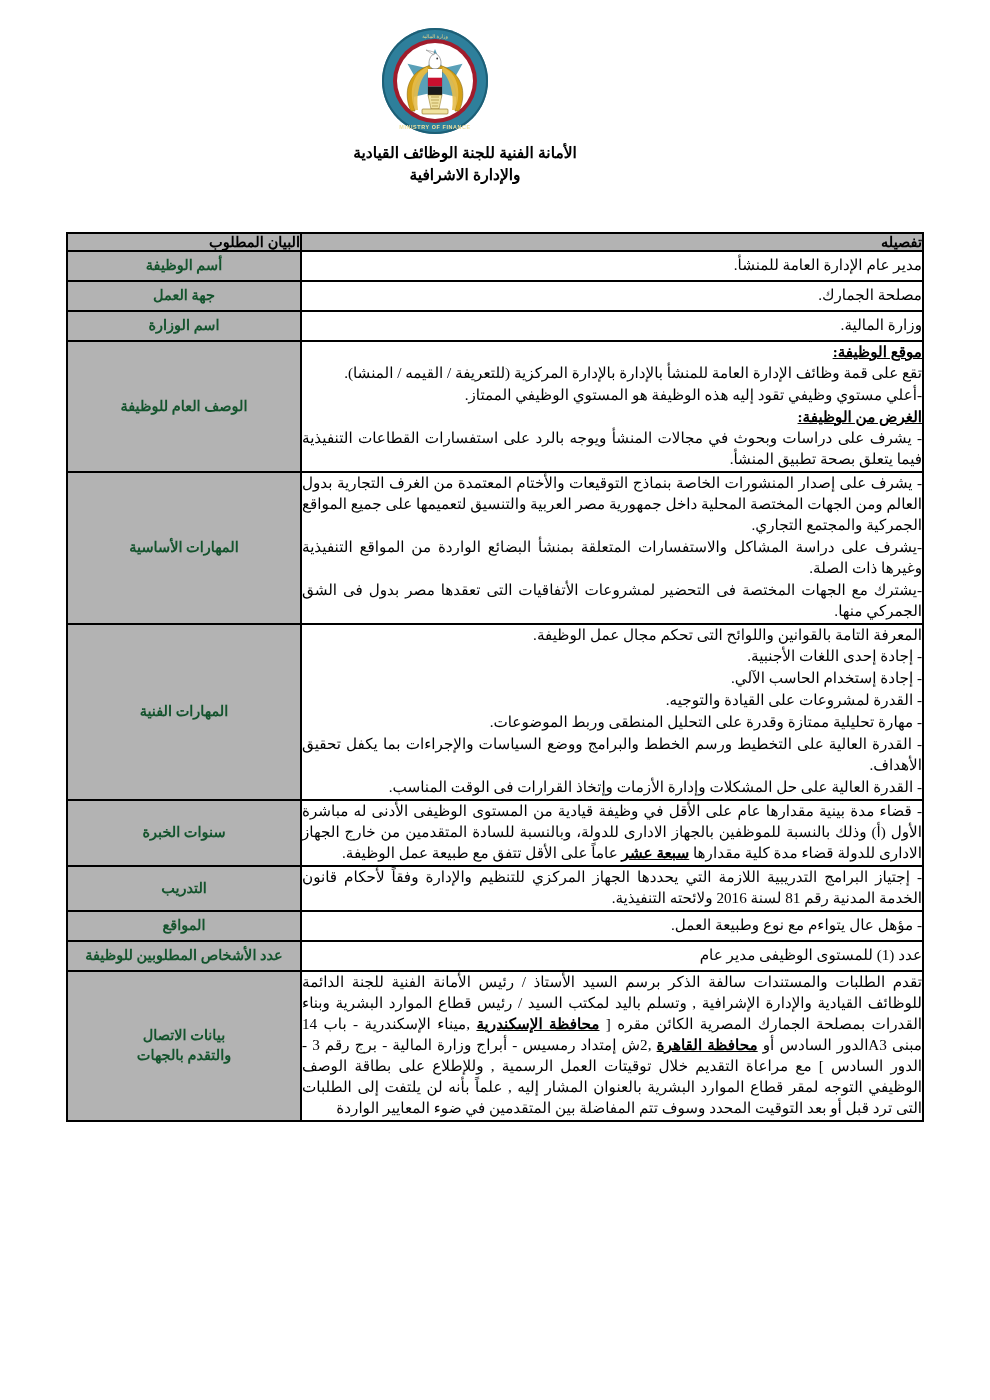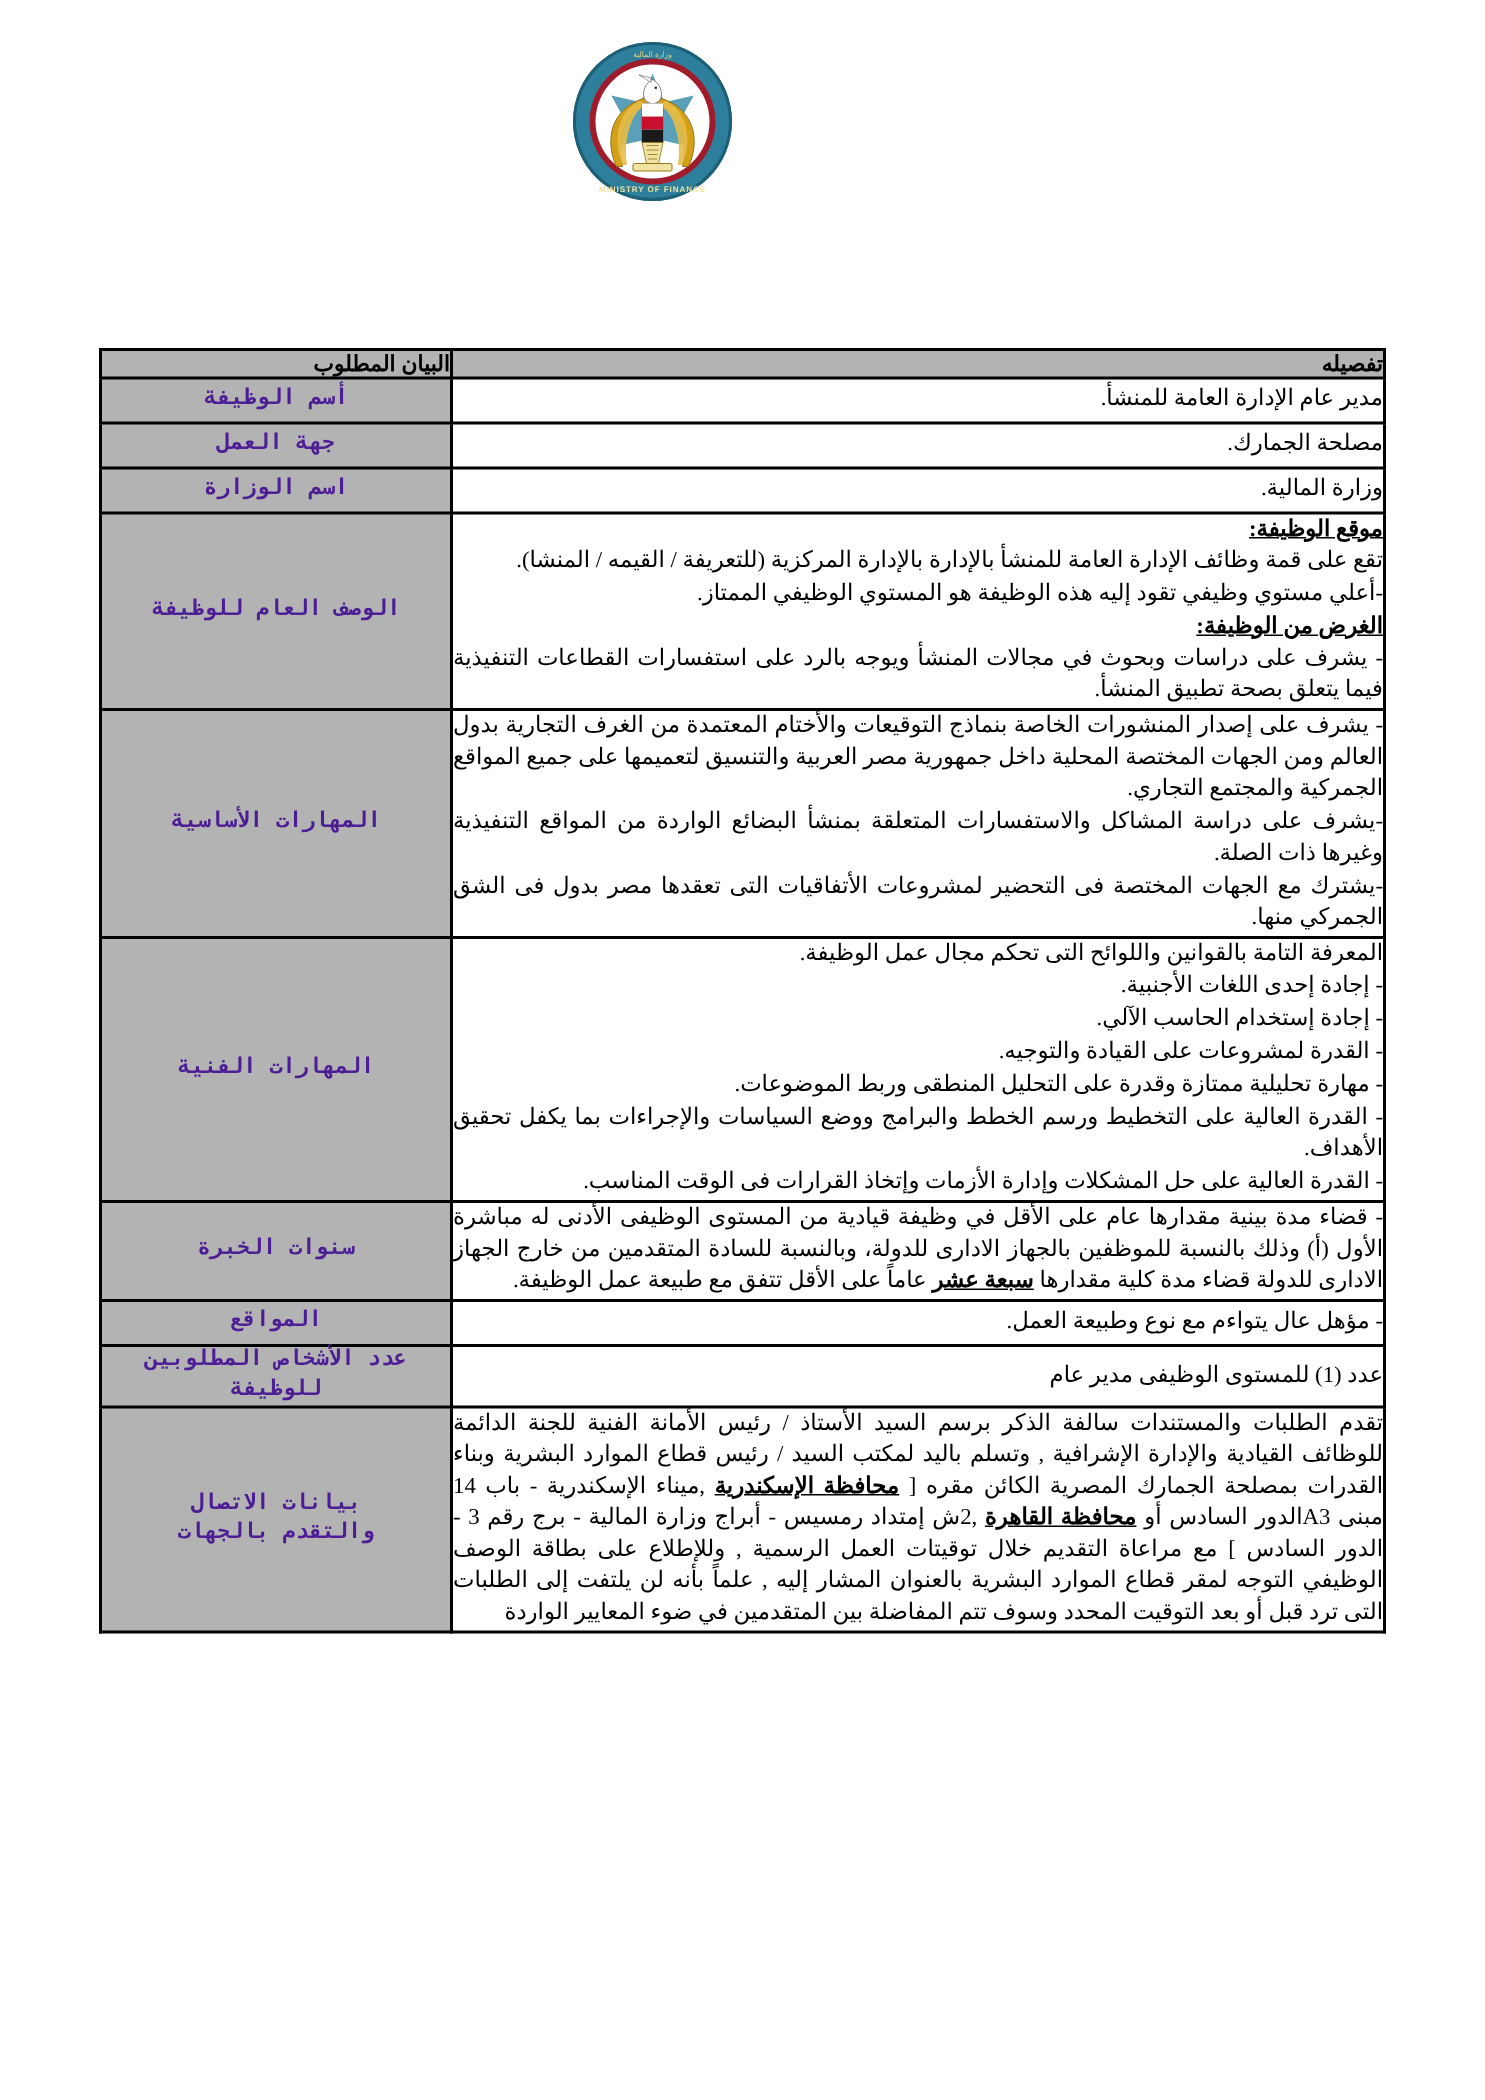--- a/index.html
+++ b/index.html
@@ -119,26 +119,26 @@
     border: 2.2px solid #000;
     vertical-align: middle;
     padding: 0;
   }
   col.c-label { width: 234px; }
   col.c-detail { width: auto; }
 
   td.label {
     background: #b3b3b3;
     text-align: center;
-    font-family: Liberation Mono, monospace;
+    font-family: Liberation Serif, serif;
     font-weight: bold;
     font-size: 14.5px;
     line-height: 1.35;
     padding: 6px 4px;
-    color: #4c1d95;
+    color: #14532d;
   }
   td.headcell {
     background: #b3b3b3;
     text-align: right;
     font-family: "Liberation Sans", sans-serif;
     font-weight: bold;
     font-size: 14.5px;
     padding: 19px 4px;
   }
   td.detail {
@@ -194,20 +194,24 @@
 
         <path d="M-7,12 L7,12 L4,26 L-4,26 Z" fill="#f0e2a0" stroke="#8a6a10" stroke-width="0.5"></path>
         <path d="M-4,14 L4,14 M-4,17 L4,17 M-3.4,20 L3.4,20 M-3,23 L3,23" stroke="#8a6a10" stroke-width="0.5"></path>
 
         <rect x="-13" y="26" width="26" height="5" rx="1" fill="#f0e2a0" stroke="#8a6a10" stroke-width="0.6"></rect>
       </g>
     </svg>
     <div class="logo-top-text">وزارة المالية</div>
     <div class="logo-bottom-text">MINISTRY OF FINANCE</div>
   </div>
+  <div class="header-title">
+    <span>الأمانة الفنية للجنة الوظائف القيادية</span>
+    <span>والإدارة الاشرافية</span>
+  </div>
 </div>
 
 <div class="table-wrap">
   <table class="doc">
     <colgroup>
       <col class="c-detail">
       <col class="c-label">
     </colgroup>
     <tbody id="table-body">
         <tr>
@@ -256,20 +260,26 @@
           </td>
           <td class="label">المهارات الفنية</td>
         </tr>
         <tr>
           <td class="detail">
             <p class="para">- قضاء مدة بينية مقدارها عام على الأقل في وظيفة قيادية من المستوى الوظيفى الأدنى له مباشرة الأول (أ) وذلك بالنسبة للموظفين بالجهاز الادارى للدولة، وبالنسبة للسادة المتقدمين من خارج الجهاز الادارى للدولة قضاء مدة كلية مقدارها <span class="bu">سبعة عشر</span> عاماً على الأقل تتفق مع طبيعة عمل الوظيفة.</p>
           </td>
           <td class="label">سنوات الخبرة</td>
         </tr>
         <tr>
+          <td class="detail">
+            <p class="para">- إجتياز البرامج التدريبية اللازمة التي يحددها الجهاز المركزي للتنظيم والإدارة وفقاً لأحكام قانون الخدمة المدنية رقم 81 لسنة 2016 ولائحته التنفيذية.</p>
+          </td>
+          <td class="label">التدريب</td>
+        </tr>
+        <tr>
           <td class="detail single">- مؤهل عال يتواءم مع نوع وطبيعة العمل.</td>
           <td class="label">المواقع</td>
         </tr>
         <tr>
           <td class="detail single">عدد (1) للمستوى الوظيفى مدير عام</td>
           <td class="label">عدد الأشخاص المطلوبين للوظيفة</td>
         </tr>
         <tr>
           <td class="detail">
             <p class="para">تقدم الطلبات والمستندات سالفة الذكر برسم السيد الأستاذ / رئيس الأمانة الفنية للجنة الدائمة للوظائف القيادية والإدارة الإشرافية , وتسلم باليد لمكتب السيد / رئيس قطاع الموارد البشرية وبناء القدرات بمصلحة الجمارك المصرية الكائن مقره [ <span class="bu">محافظة الإسكندرية</span> ,ميناء الإسكندرية - باب 14 مبنى A3الدور السادس أو <span class="bu">محافظة القاهرة</span> ,2ش إمتداد رمسيس - أبراج وزارة المالية - برج رقم 3 - الدور السادس ] مع مراعاة التقديم خلال توقيتات العمل الرسمية , وللإطلاع على بطاقة الوصف الوظيفي التوجه لمقر قطاع الموارد البشرية بالعنوان المشار إليه , علماً بأنه لن يلتفت إلى الطلبات التى ترد قبل أو بعد التوقيت المحدد وسوف تتم المفاضلة بين المتقدمين في ضوء المعايير الواردة</p>

